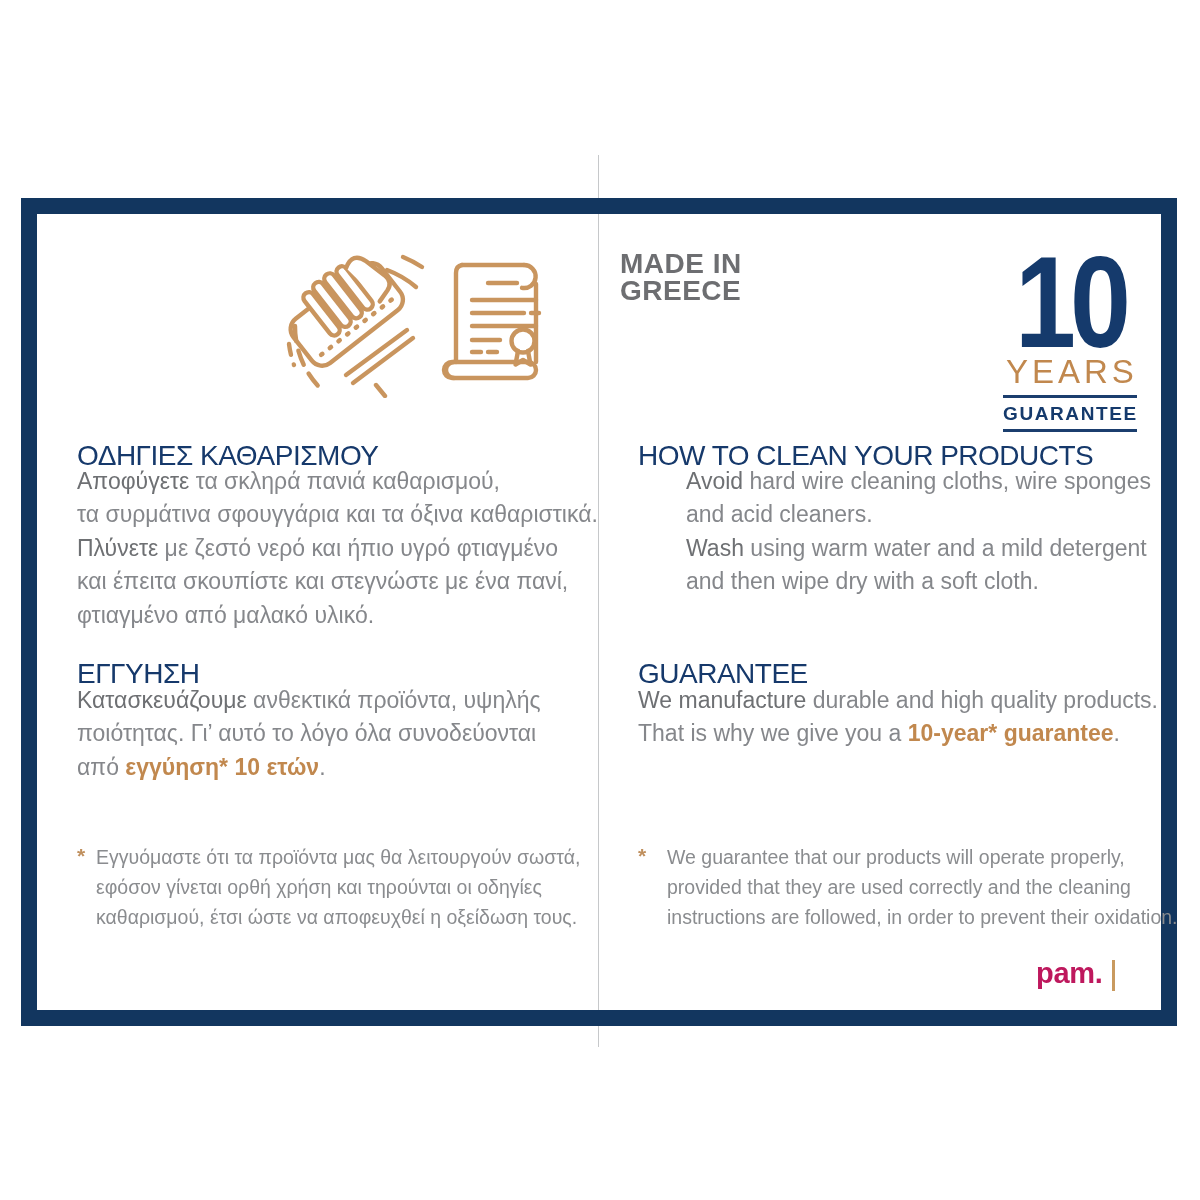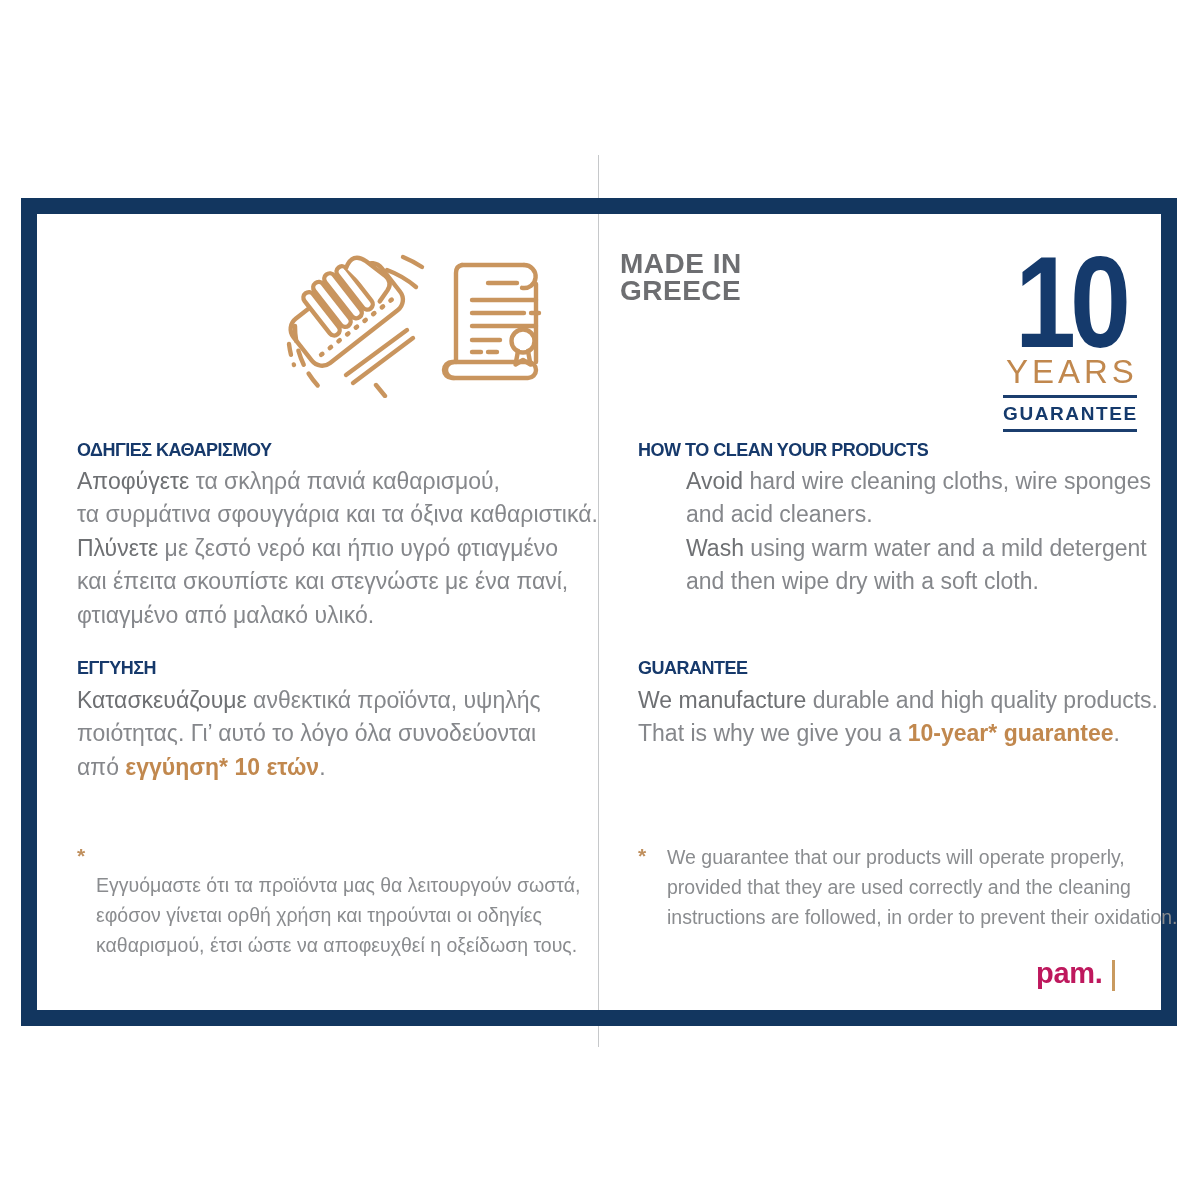--- a/index.html
+++ b/index.html
@@ -15,21 +15,21 @@
   .badge{position:absolute;left:1003px;top:252px;width:134px;}
   .badge-num{font-size:129px;line-height:101px;font-weight:bold;color:#153a6c;
              letter-spacing:-7px;text-align:center;transform:scaleX(0.85);transform-origin:50% 0;}
   .badge-years{font-size:33px;line-height:33px;color:#c1884e;letter-spacing:4px;
                text-align:center;margin-top:2px;padding-left:3px;}
   .badge-rule{border-top:3px solid #1b3e6e;margin-top:7px;}
   .badge-guar{font-size:19px;line-height:19px;font-weight:bold;color:#153a6c;
               letter-spacing:1.6px;text-align:center;margin-top:6px;}
   .badge-rule2{border-top:3px solid #1b3e6e;margin-top:6px;}
   
-  .heading{position:absolute;font-size:18px;font-weight:bold;color:#16396b;
+  .heading{position:absolute;font-size:28px;font-weight:normal;color:#16396b;
            letter-spacing:-0.5px;white-space:nowrap;}
   .body{position:absolute;font-size:23px;line-height:33.4px;color:#85878b;}
   .ln{white-space:nowrap;}
   .lead{font-weight:normal;color:#6e7073;}
   .em{font-weight:bold;color:#c1884e;margin-top:16px;}
   
   .fn-mark{position:absolute;font-size:21px;font-weight:bold;color:#c0905e;}
   .fn{position:absolute;font-size:19.5px;line-height:30px;color:#8a8c8f;}
   
   .logo{position:absolute;left:1036px;top:957px;font-size:29px;font-weight:bold;
@@ -111,21 +111,21 @@
 
   <div class="heading" style="left:77px;top:658px;">ΕΓΓΥΗΣΗ</div>
 
   <div class="body" style="left:77px;top:684px;">
     <div class="ln"><span class="lead">Κατασκευάζουμε</span><span> ανθεκτικά προϊόντα, υψηλής</span></div>
     <div class="ln"><span>ποιότητας. Γι’ αυτό το λόγο όλα συνοδεύονται</span></div>
     <div class="ln"><span>από </span><span class="em">εγγύηση* 10 ετών</span><span>.</span></div>
   </div>
 
   <div class="fn-mark" style="left:77px;top:844px;">*</div>
-  <div class="fn" style="left:96px;top:842px;margin-top:28px;">
+  <div class="fn" style="left:96px;top:842px;">
     <div class="ln">Εγγυόμαστε ότι τα προϊόντα μας θα λειτουργούν σωστά,</div>
     <div class="ln">εφόσον γίνεται ορθή χρήση και τηρούνται οι οδηγίες</div>
     <div class="ln">καθαρισμού, έτσι ώστε να αποφευχθεί η οξείδωση τους.</div>
   </div>
 
   <div class="heading" style="left:638px;top:440px;">HOW TO CLEAN YOUR PRODUCTS</div>
 
   <div class="body" style="left:638px;top:465px;margin-left:48px;">
     <div class="ln"><span class="lead">Avoid</span><span> hard wire cleaning cloths, wire sponges</span></div>
     <div class="ln"><span>and acid cleaners.</span></div>

